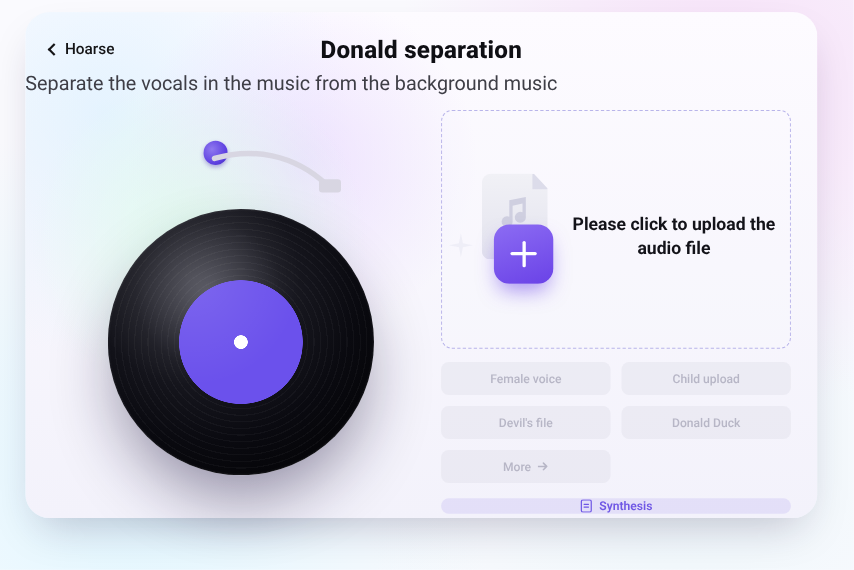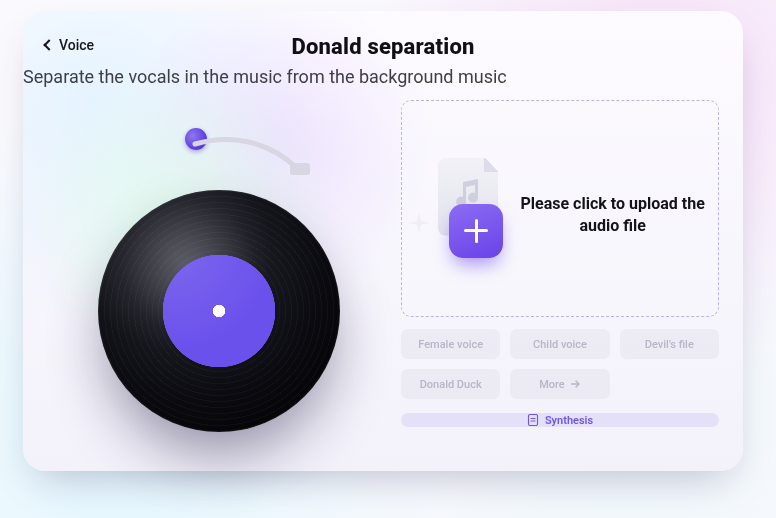--- a/index.html
+++ b/index.html
@@ -108,21 +108,21 @@
   }
   .plus::before { width:24px; height:3px; }
   .plus::after  { width:3px; height:24px; }
   .upload-label {
     margin-top: 12px; width: 240px; text-align:center;
     font-size: 16px; font-weight: 700; color:#131319; line-height:1.35;
   }
 
   .chips {
     margin-top: 12px;
-    display: grid; grid-template-columns: repeat(3, 1fr); gap: 10px;
+    display: grid; grid-template-columns: repeat(2, 1fr); gap: 10px;
   }
   .chip {
     height: 30px; border-radius: 7px;
     background: rgba(212,212,224,0.28);
     color: #b7b6c6; font-size: 11px; font-weight: 500;
     display:flex; align-items:center; justify-content:center; gap:4px;
     cursor:pointer;
   }
   .chip .arrow-r { margin-left:2px; display:inline-flex; }
   .chip .arrow-r svg { display:block; }
@@ -137,21 +137,21 @@
   }
   .synth svg { display:block; }
 </style>
 </head>
 <body>
 
 <div class="card">
 
   <div class="return">
     <span class="chev"></span>
-    <span>Voice</span>
+    <span>Hoarse</span>
   </div>
 
   <div class="title">Donald separation</div>
   <div class="subtitle">Separate the vocals in the music from the background music</div>
 
   <div class="tt">
     <div class="needle-knob"></div>
     <svg class="arm" viewBox="0 0 130 60">
       <path d="M6 6 C 40 -4, 78 2, 108 30" fill="none" stroke="#d8d6e2" stroke-width="5" stroke-linecap="round"></path>
       <rect x="101" y="25" width="20" height="12" rx="3" fill="#d8d6e2"></rect>
@@ -174,21 +174,21 @@
         <div class="plus"></div>
       </div>
       <div class="upload-label">Please click to upload the audio file</div>
     </div>
 
     <div class="chips">
       <div class="chip">
         <span>Female voice</span>
       </div>
       <div class="chip">
-        <span>Child voice</span>
+        <span>Child upload</span>
       </div>
       <div class="chip">
         <span>Devil's file</span>
       </div>
       <div class="chip">
         <span>Donald Duck</span>
       </div>
       <div class="chip">
         <span>More</span>
         <span class="arrow-r">

